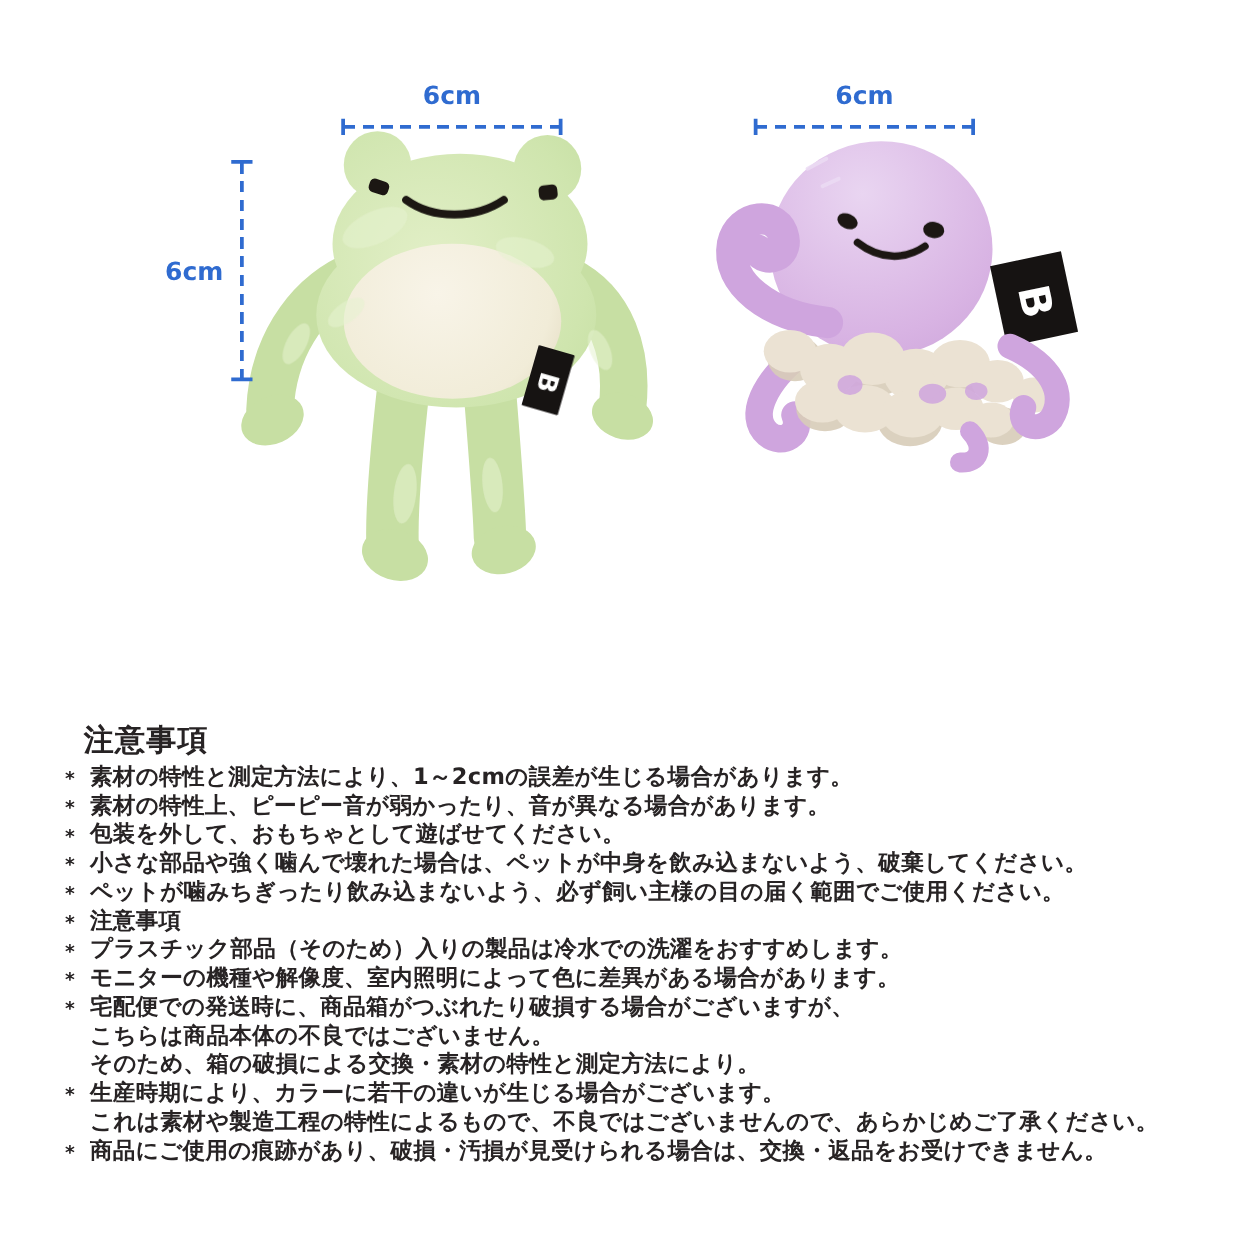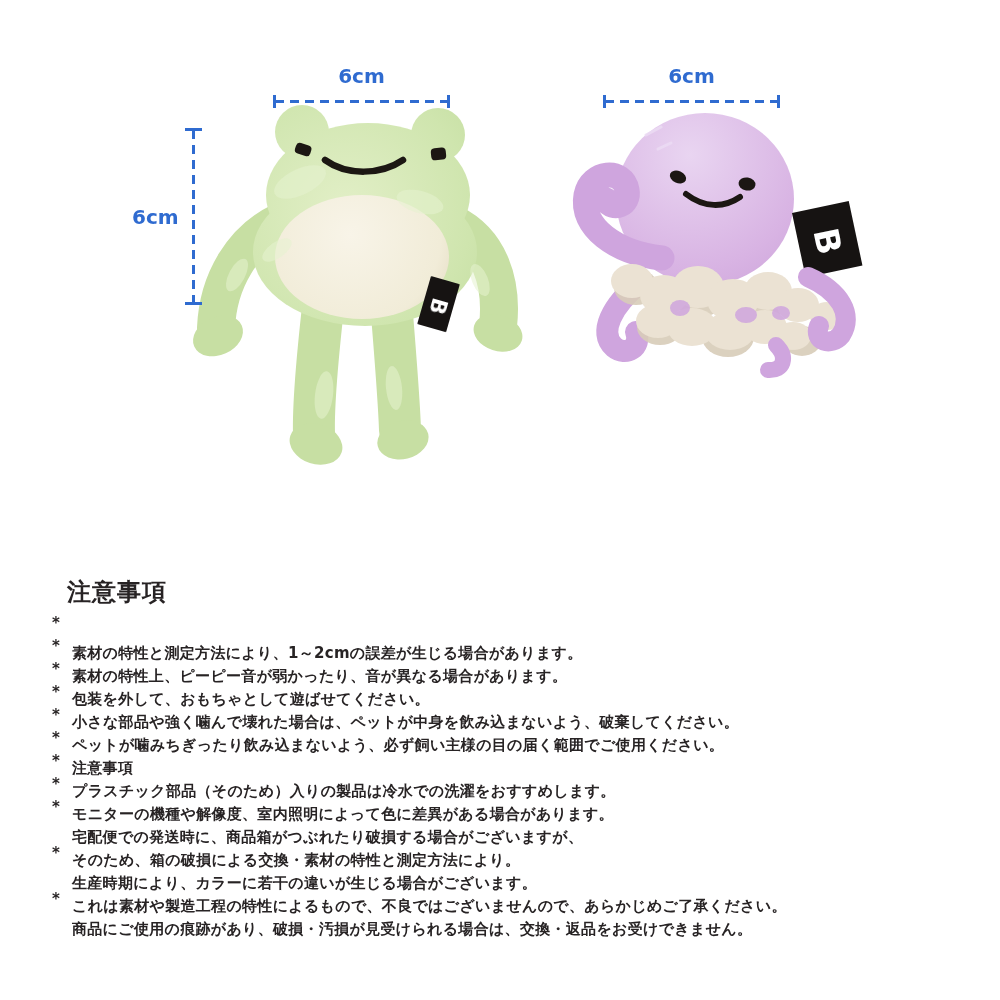--- a/index.html
+++ b/index.html
@@ -47,21 +47,21 @@
     position:absolute;left:67px;top:576px;margin:0;
     font-size:24px;font-weight:700;letter-spacing:1px;
   }
   .notice-list{position:absolute;left:52px;top:610px;width:930px;}
   .notice-row{display:flex;align-items:flex-start;height:23px;line-height:23px;}
   .notice-row .bullet{
     width:20px;flex:0 0 20px;font-size:15px;font-weight:700;
     transform:translateY(2px);text-align:left;
   }
   .notice-row .txt{
-    flex:1;font-size:15px;font-weight:700;letter-spacing:0.3px;white-space:nowrap;margin-top:32px;
+    flex:1;font-size:18px;font-weight:700;letter-spacing:0.3px;white-space:nowrap;
   }
 </style>
 </head>
 <body>
 
 <div class="canvas">
 
   <div>
 
     <svg class="frog-svg" viewBox="0 0 340 370" aria-hidden="true">
@@ -249,20 +249,24 @@
       <div class="notice-row">
         <span class="bullet">*</span>
         <span class="txt">モニターの機種や解像度、室内照明によって色に差異がある場合があります。</span>
       </div>
       <div class="notice-row">
         <span class="bullet">*</span>
         <span class="txt">宅配便での発送時に、商品箱がつぶれたり破損する場合がございますが、</span>
       </div>
       <div class="notice-row">
         <span class="bullet"></span>
+        <span class="txt">こちらは商品本体の不良ではございません。</span>
+      </div>
+      <div class="notice-row">
+        <span class="bullet"></span>
         <span class="txt">そのため、箱の破損による交換・素材の特性と測定方法により。</span>
       </div>
       <div class="notice-row">
         <span class="bullet">*</span>
         <span class="txt">生産時期により、カラーに若干の違いが生じる場合がございます。</span>
       </div>
       <div class="notice-row">
         <span class="bullet"></span>
         <span class="txt">これは素材や製造工程の特性によるもので、不良ではございませんので、あらかじめご了承ください。</span>
       </div>

